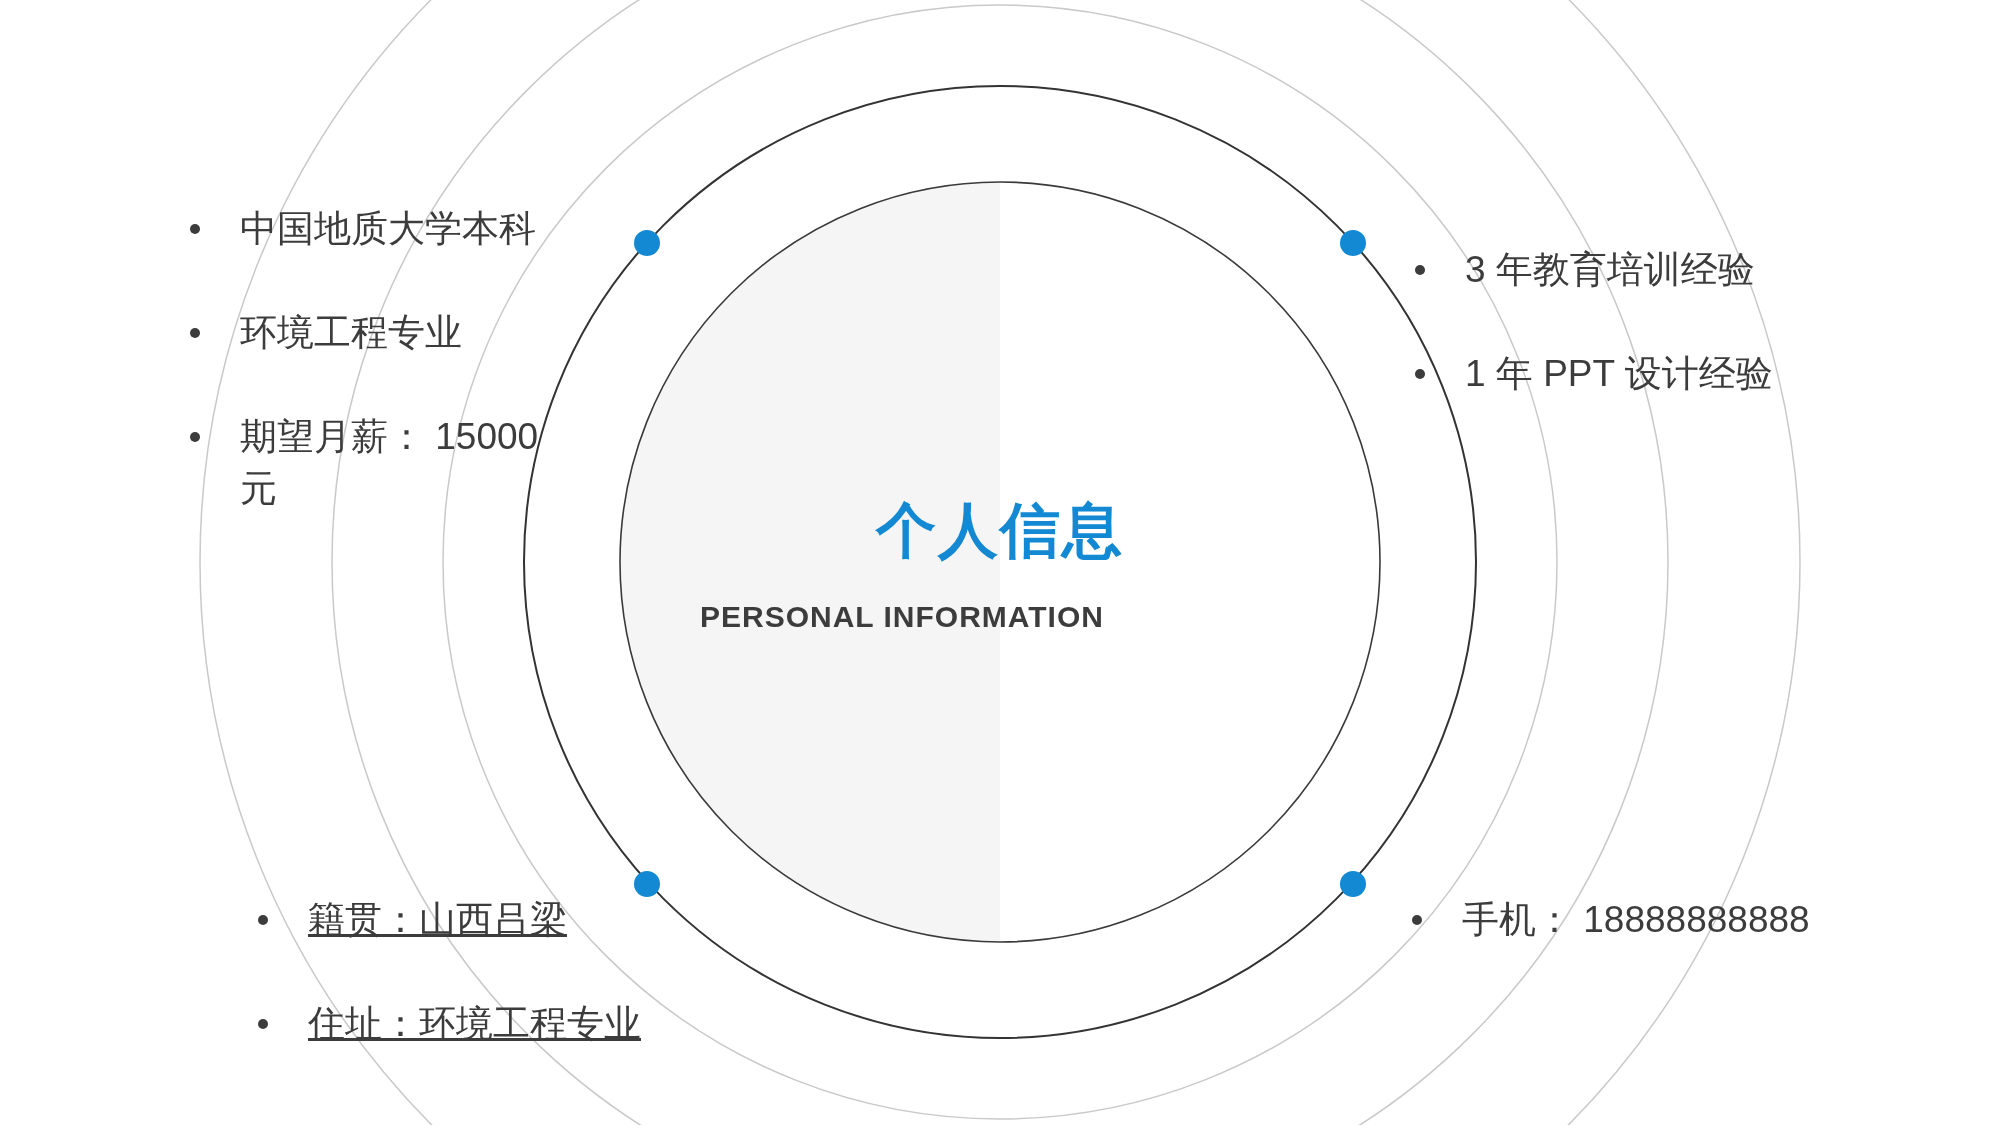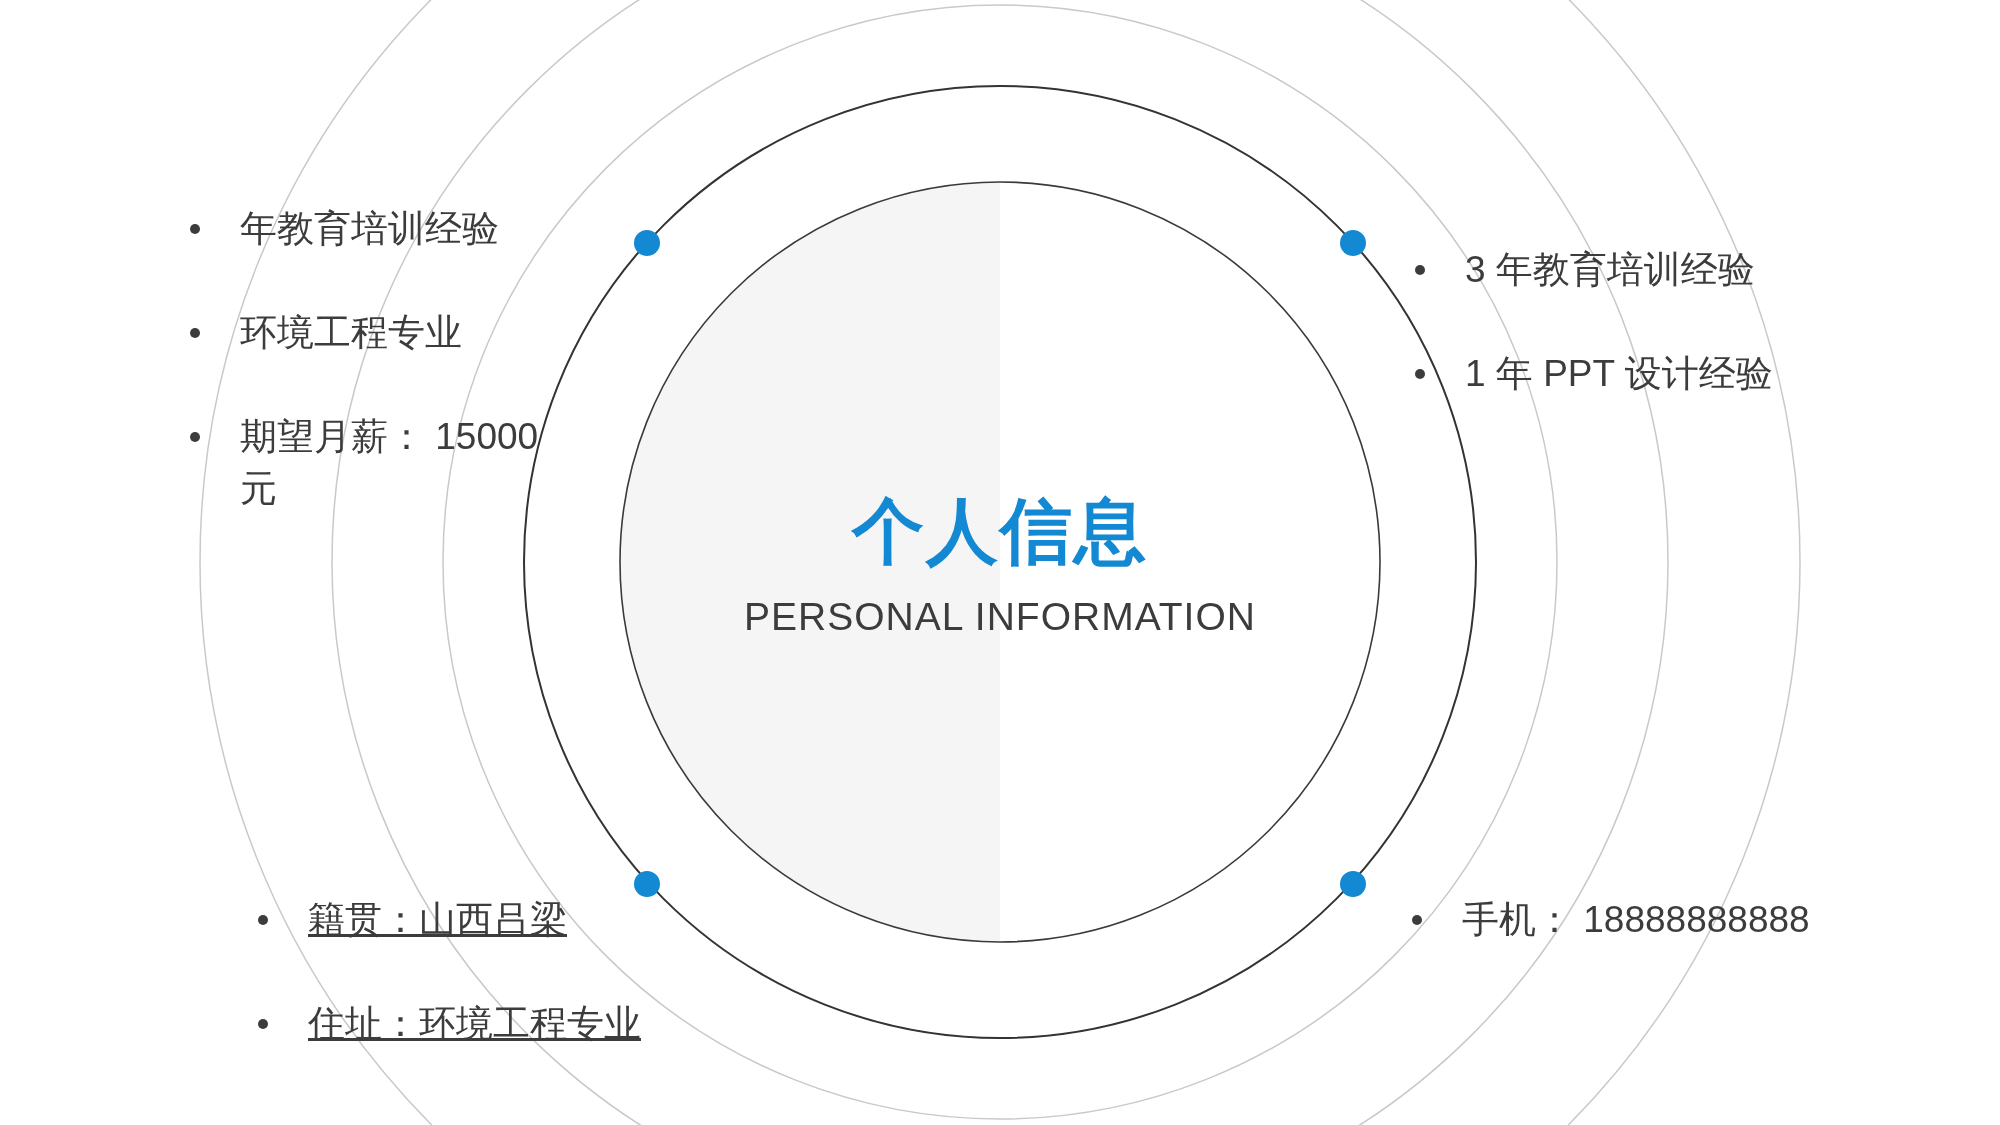--- a/index.html
+++ b/index.html
@@ -40,36 +40,36 @@
     fill: #f5f5f5;
     stroke: none;
   }
   .title {
     position: absolute;
     left: 700px;
     top: 478px;
     width: 600px;
     margin: 0;
     text-align: center;
-    font-size: 72px;
+    font-size: 60px;
     line-height: 106px;
     font-weight: bold;
     color: #1289d2;
     letter-spacing: 2px;
   }
   .subtitle {
     position: absolute;
     left: 700px;
     top: 600px;
     width: 600px;
-    text-align: center;
-    font-size: 39px;
+    font-size: 30px;
     line-height: 34px;
     letter-spacing: 1px;
     color: #3c3c3c;
+    font-weight: bold;
   }
   ul.list {
     position: absolute;
     margin: 0;
     padding: 0;
     list-style: none;
     font-size: 37px;
     line-height: 52px;
     color: #3c3c3c;
     white-space: pre-line;
@@ -111,21 +111,21 @@
       <circle cx="1353" cy="243" r="13" fill="#1289d2"></circle>
       <circle cx="647" cy="884" r="13" fill="#1289d2"></circle>
       <circle cx="1353" cy="884" r="13" fill="#1289d2"></circle>
     </g>
   </svg>
 
   <h1 class="title">个人信息</h1>
   <div class="subtitle">PERSONAL INFORMATION</div>
 
   <ul class="list list-tl">
-    <li><span class="bullet"></span><span>年教育培训经验</span></li>
+    <li><span class="bullet"></span><span>中国地质大学本科</span></li>
     <li><span class="bullet"></span><span>环境工程专业</span></li>
     <li><span class="bullet"></span><span>期望月薪： 15000
 元</span></li>
   </ul>
 
   <ul class="list list-tr">
     <li><span class="bullet"></span><span>3 年教育培训经验</span></li>
     <li><span class="bullet"></span><span>1 年 PPT 设计经验</span></li>
   </ul>
 

